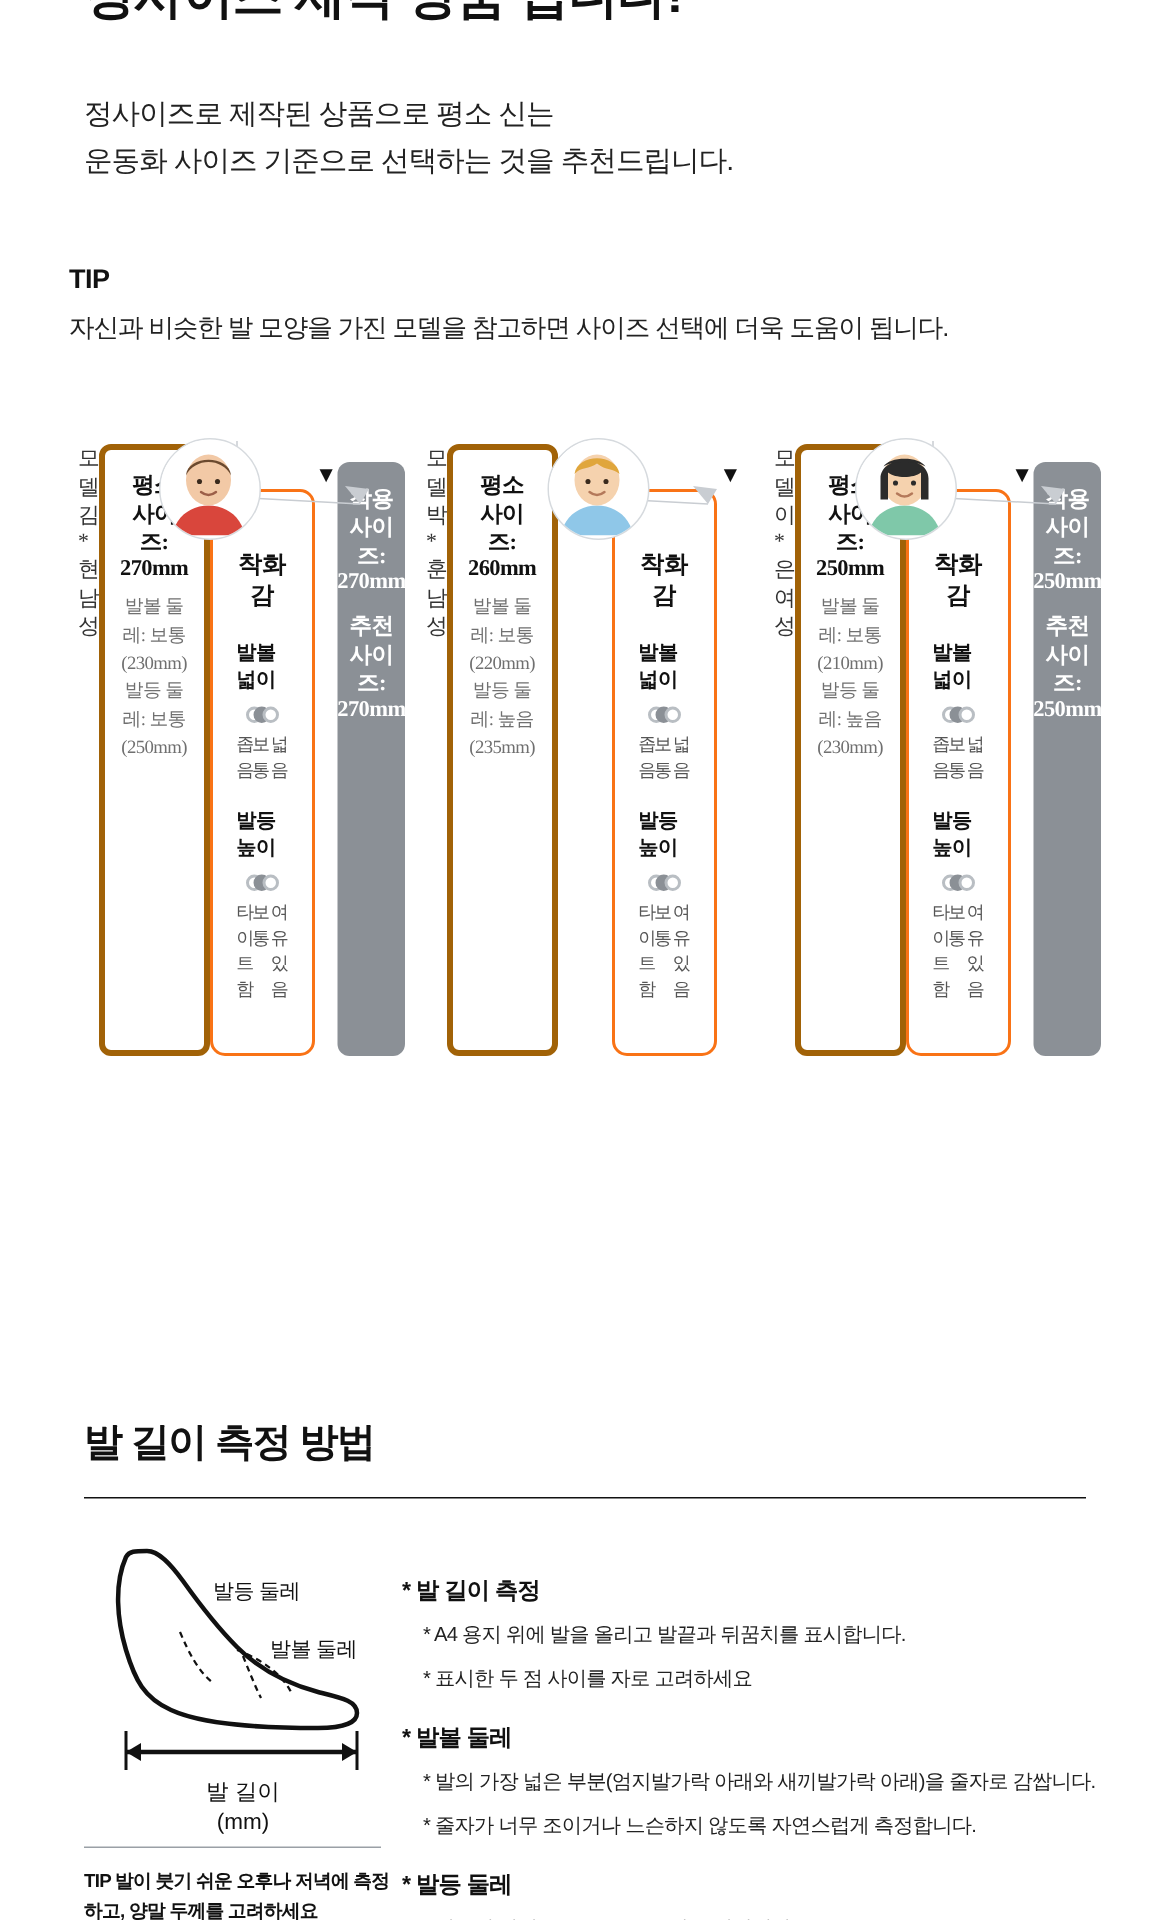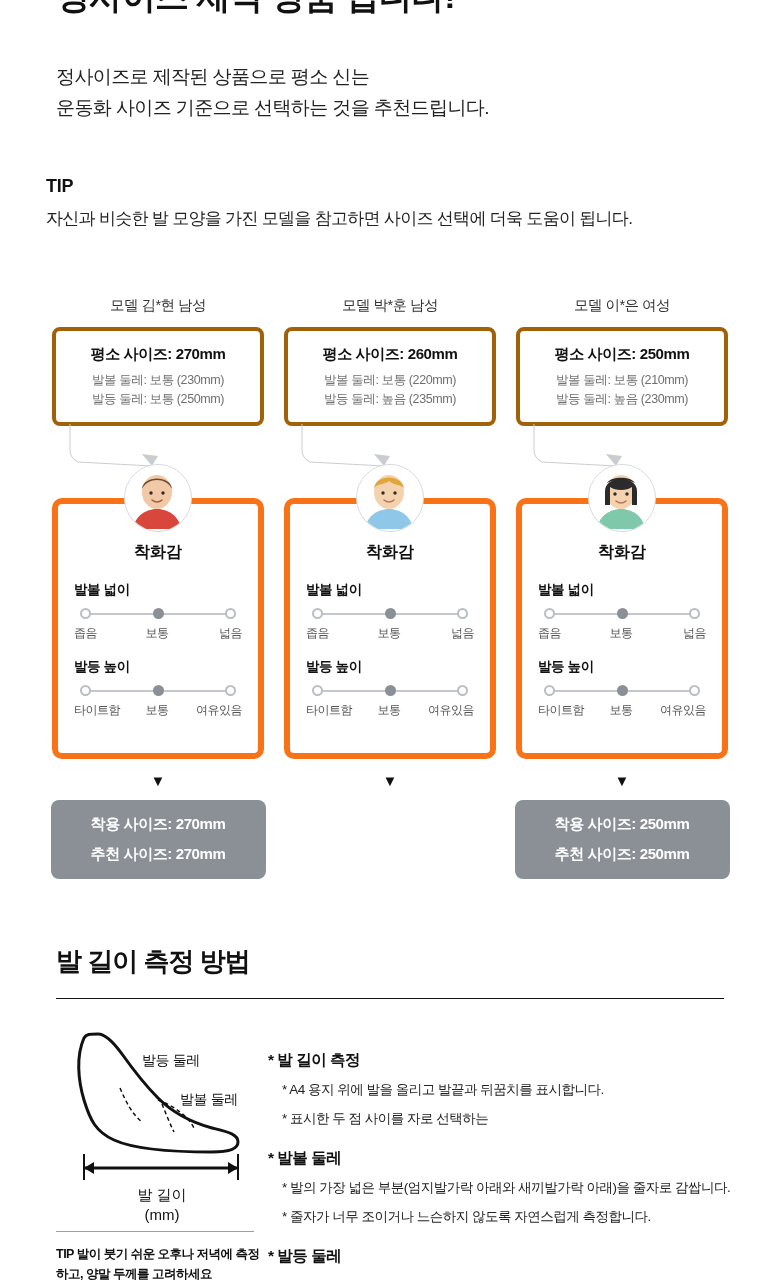--- a/index.html
+++ b/index.html
@@ -23,21 +23,21 @@
   }
   .tip-block{position:absolute;top:176px;left:46px;}
   .tip-label{font-size:18px;font-weight:bold;letter-spacing:-0.3px;color:#111;}
   .tip-text{margin-top:10px;font-size:17px;color:#222;letter-spacing:-0.7px;}
 
   
   .models{
     position:absolute;top:296px;left:52px;
     width:676px;display:flex;justify-content:space-between;
   }
-  .model-col{width:212px;display:flex;flex-direction:column;align-items:center;}
+  .model-col{width:212px;display:flex;flex-direction:row;font-family:Liberation Serif, serif;}
   .model-name{font-size:14.5px;color:#333;letter-spacing:-0.5px;margin-bottom:12px;}
 
   
   .bubble{
     position:relative;width:212px;box-sizing:border-box;
     border:4px solid #a16207;border-radius:8px;
     padding:14px 10px 13px 10px;text-align:center;background:#fff;
   }
   .bubble .usual{font-size:15px;font-weight:bold;color:#111;letter-spacing:-0.4px;}
   .bubble .sub{margin-top:7px;font-size:12.5px;color:#707070;line-height:1.5;letter-spacing:-0.4px;}
@@ -49,21 +49,21 @@
   .avatar-holder{position:relative;height:0;width:212px;}
   .avatar{
     position:absolute;left:50%;transform:translateX(-50%);top:-4px;
     width:66px;height:66px;border-radius:50%;overflow:hidden;
     border:1px solid #d6dade;background:#fff;z-index:3;
   }
 
   
   .fit-card{
     width:212px;box-sizing:border-box;margin-top:30px;
-    border:6px solid #f97316;border-radius:10px;background:#fff;
+    border:2px solid #f97316;border-radius:10px;background:#fff;
     padding:38px 16px 18px 16px;
   }
   .fit-title{text-align:center;font-size:16px;font-weight:bold;color:#111;margin-bottom:18px;}
   .metric-label{font-size:13.5px;font-weight:bold;color:#111;margin-bottom:9px;letter-spacing:-0.4px;}
   .slider{position:relative;height:12px;margin:0 6px 5px 6px;}
   .slider .track{position:absolute;left:4px;right:4px;top:5px;height:2px;background:#c4c8cc;}
   .slider .dot{
     position:absolute;top:0;width:11px;height:11px;border-radius:50%;
     border:2px solid #b9bec3;background:#fff;box-sizing:border-box;
   }
@@ -363,21 +363,21 @@
     <div>(mm)</div>
   </div>
 
   <div class="tip-div"></div>
   <div class="tip-foot">TIP 발이 붓기 쉬운 오후나 저녁에 측정하고, 양말 두께를 고려하세요</div>
 
   <div class="meas-list">
     <div class="meas-group">
       <div class="meas-head">* 발 길이 측정</div>
       <div class="meas-item">* A4 용지 위에 발을 올리고 발끝과 뒤꿈치를 표시합니다.</div>
-      <div class="meas-item">* 표시한 두 점 사이를 자로 선택하는</div>
+      <div class="meas-item">* 표시한 두 점 사이를 자로 고려하세요</div>
     </div>
     <div class="meas-group">
       <div class="meas-head">* 발볼 둘레</div>
       <div class="meas-item">* 발의 가장 넓은 부분(엄지발가락 아래와 새끼발가락 아래)을 줄자로 감쌉니다.</div>
       <div class="meas-item">* 줄자가 너무 조이거나 느슨하지 않도록 자연스럽게 측정합니다.</div>
     </div>
     <div class="meas-group">
       <div class="meas-head">* 발등 둘레</div>
       <div class="meas-item">* 발등의 가장 높은 부분을 줄자로 감쌉니다.</div>
 

